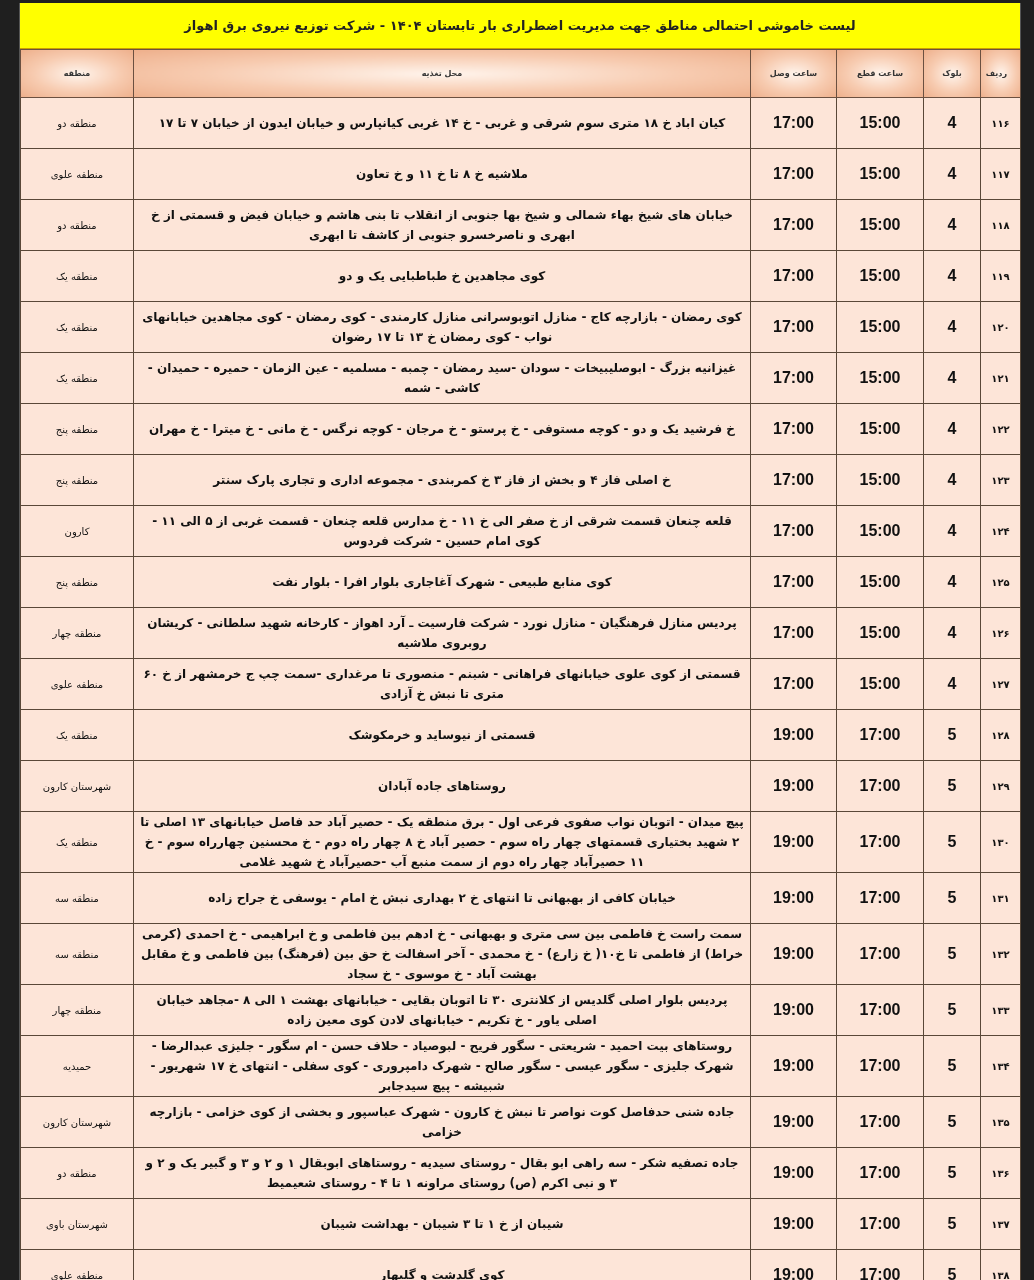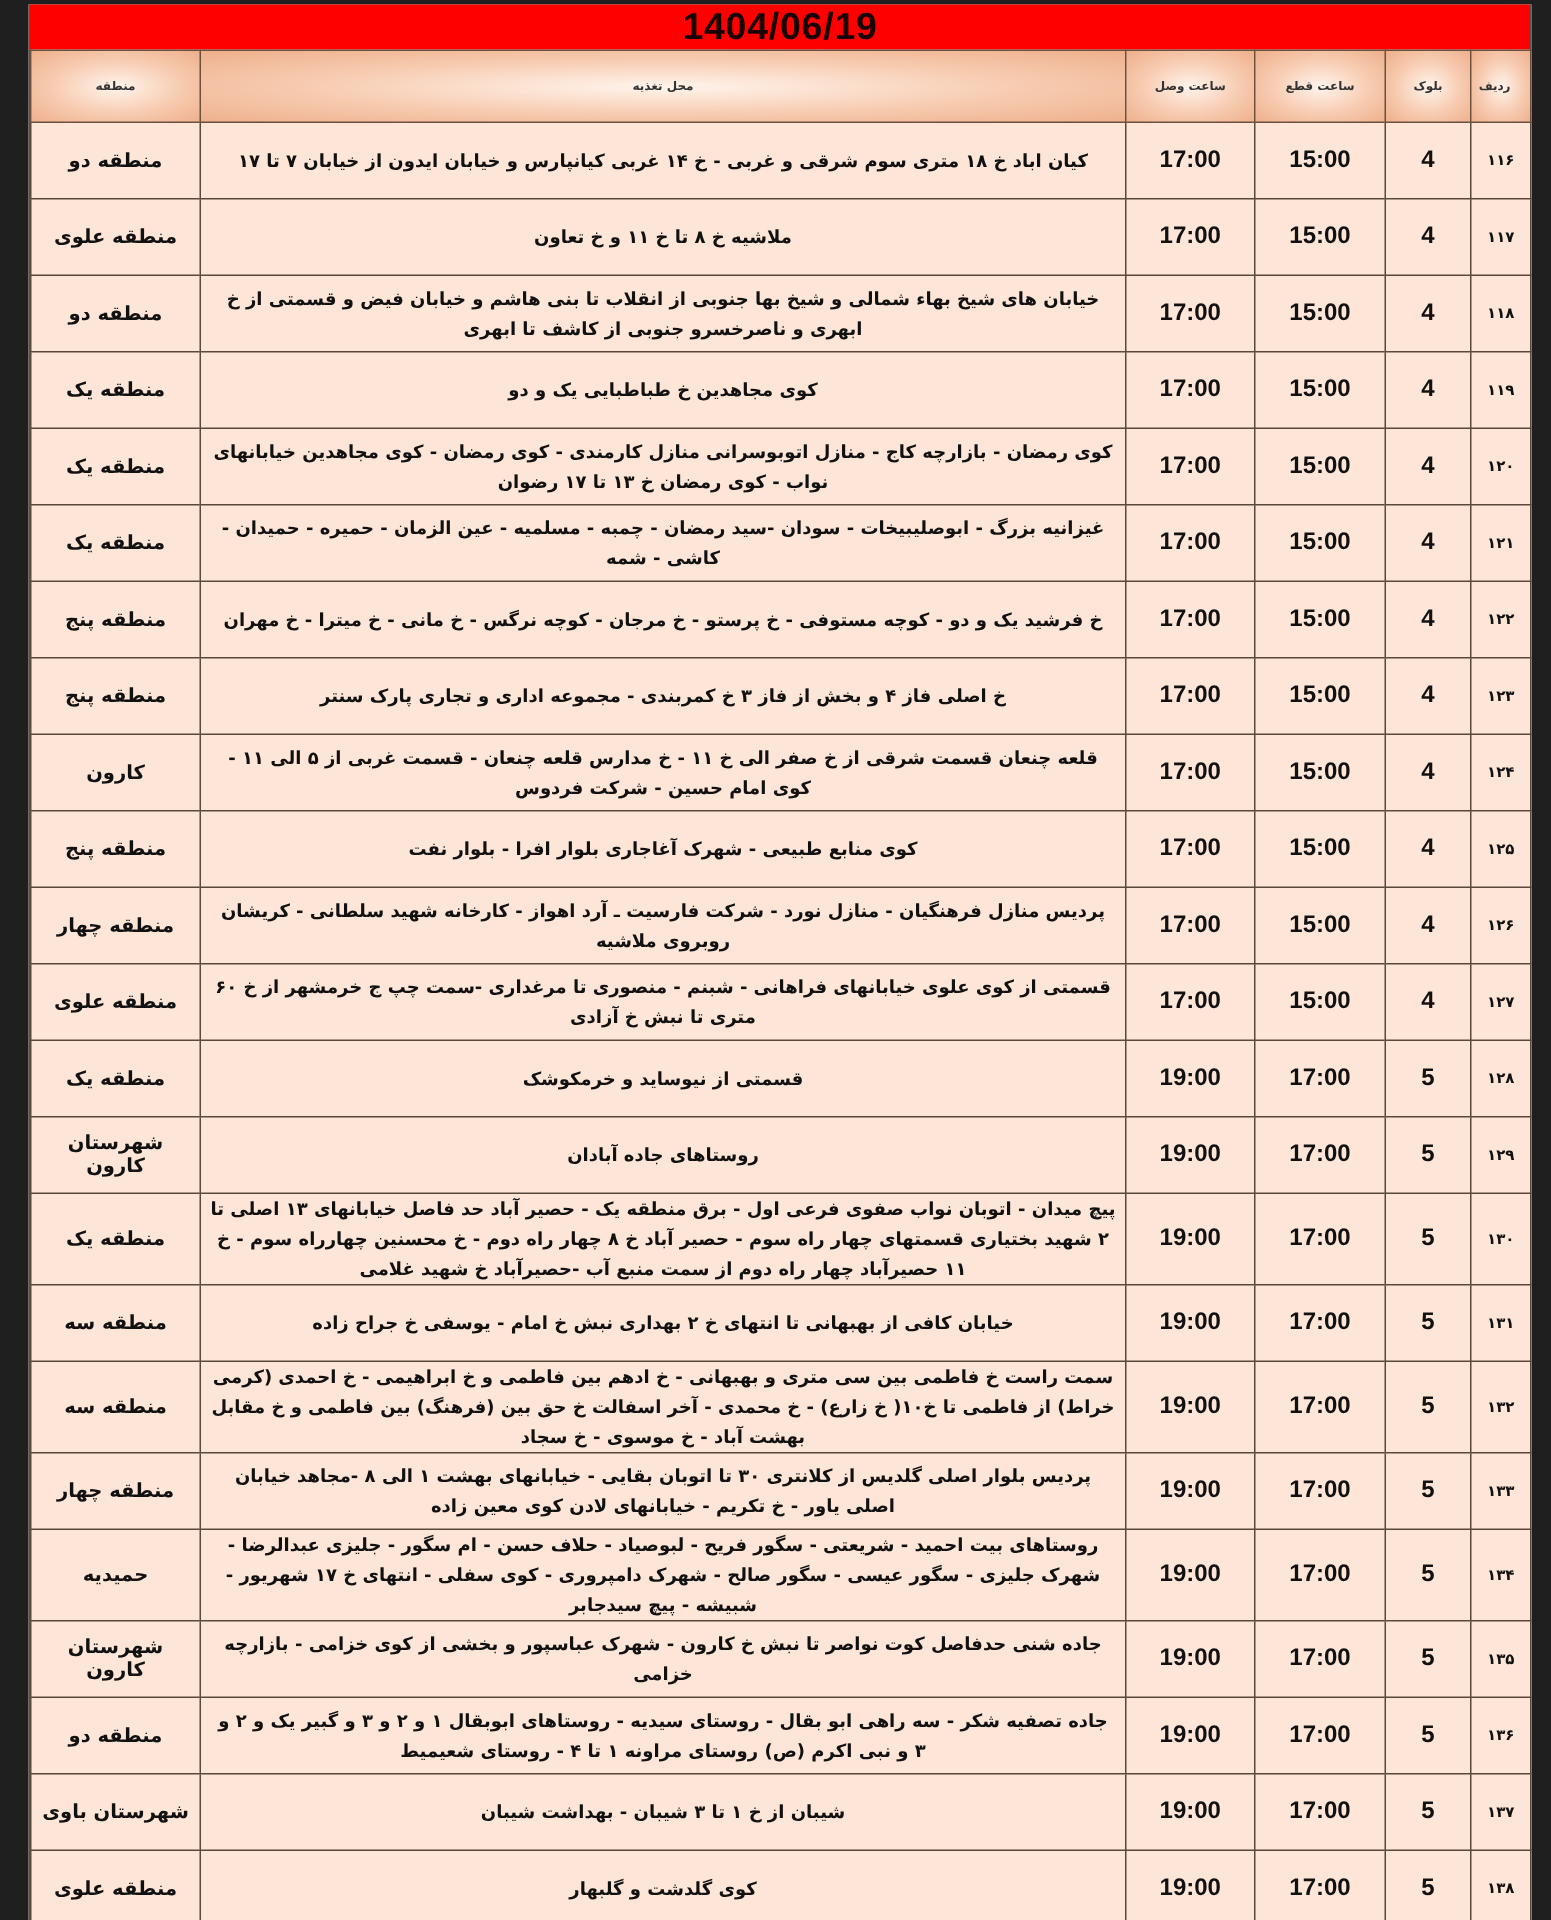--- a/index.html
+++ b/index.html
@@ -57,27 +57,27 @@
     padding: 0 6px;
     color: #111;
   }
   td.rn { font-size: 10px; font-weight: bold; margin-left: 12px; }
   td.blk, td.time {
     font-family: "Liberation Sans", sans-serif;
     font-size: 16px; font-weight: bold;
     direction: ltr;
   }
   td.loc { font-size: 12px; font-weight: bold; line-height: 20px; }
-  td.reg { font-size: 13px; font-weight: bold; }
+  td.reg { font-size: 10px; font-weight: normal; }
 </style>
 </head>
 <body>
 
 <div class="sheet">
-  <div class="date-bar">1404/06/19</div>
+  <div class="title-bar">لیست خاموشی احتمالی مناطق جهت مدیریت اضطراری بار تابستان ۱۴۰۴ - شرکت توزیع نیروی برق اهواز</div>
 
   <table>
     <colgroup>
       <col style="width:40px">
       <col style="width:57px">
       <col style="width:87px">
       <col style="width:86px">
       <col style="width:617px">
       <col style="width:113px">
     </colgroup>

